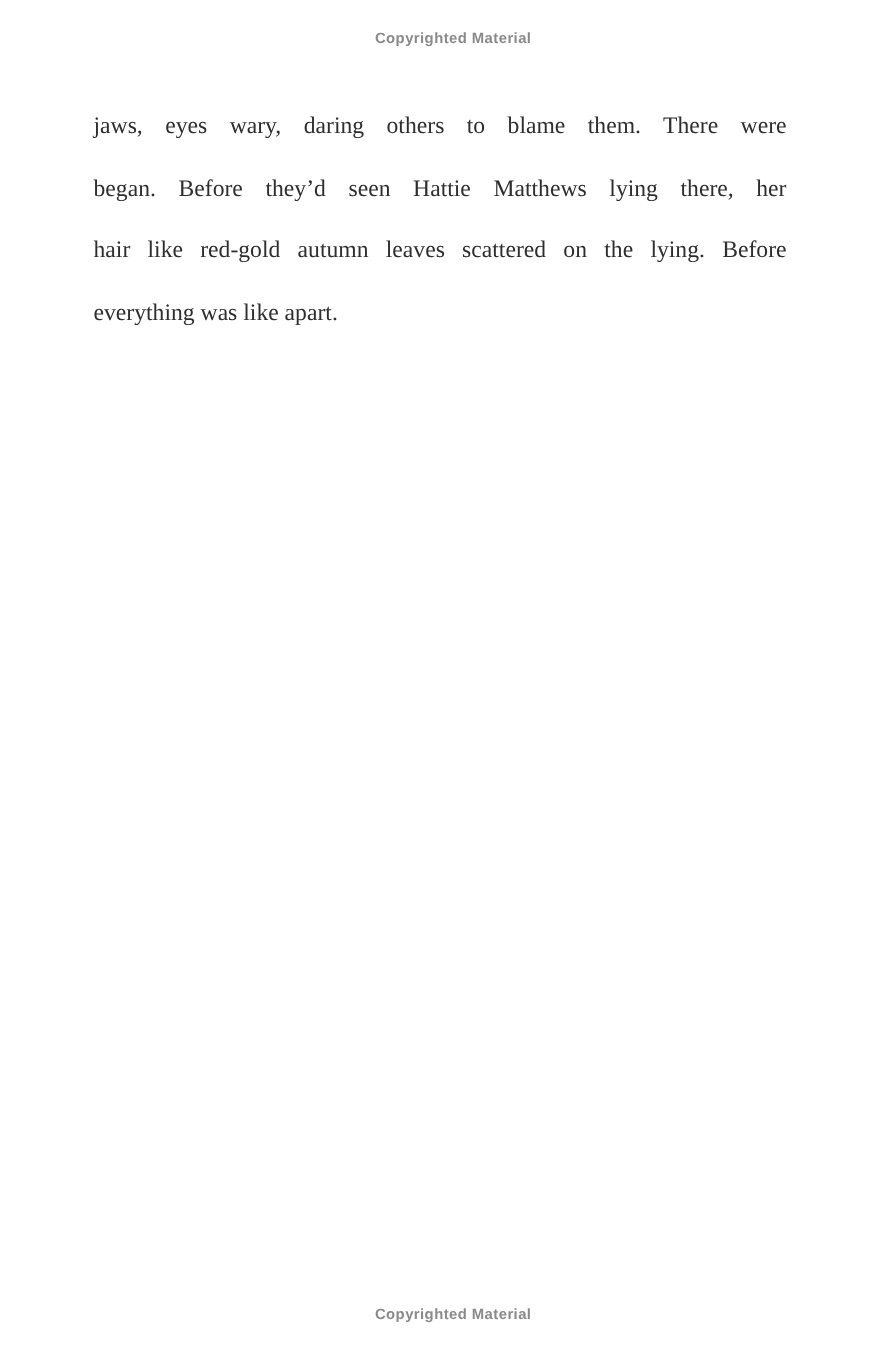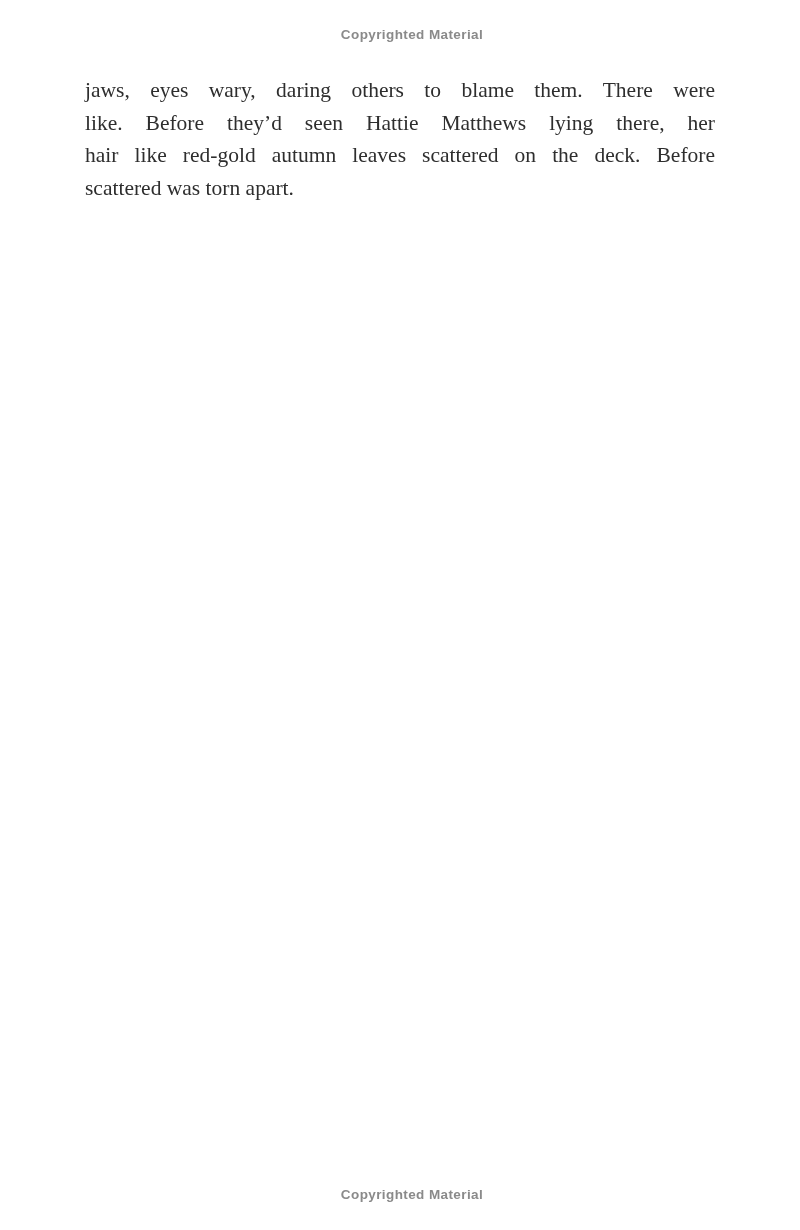--- a/index.html
+++ b/index.html
@@ -34,34 +34,35 @@
     width: 630px;
     font-family: "Liberation Serif", "DejaVu Serif", serif;
     font-size: 21.5px;
     line-height: 32.6px;
     color: var(--body-color, #2e2e2e);
   }
   .text-line {
     text-align: justify;
     text-align-last: justify;
     white-space: normal;
+    margin-top: 24px;
   }
   .text-line.last-line {
     text-align-last: left;
   }
 </style>
 </head>
 <body>
 
 <div class="page" style="--bg: #ffffff; --body-color: #2e2e2e; --notice-color: #8a8a8a;">
 
   <div class="notice top">Copyrighted Material</div>
 
   <div class="text-block">
     <div class="text-line">jaws, eyes wary, daring others to blame them. There were</div>
-    <div class="text-line">like. Before they’d seen Hattie Matthews lying there, her</div>
-    <div class="text-line">hair like red-gold autumn leaves scattered on the deck. Before</div>
-    <div class="text-line last-line">scattered was torn apart.</div>
+    <div class="text-line">began. Before they’d seen Hattie Matthews lying there, her</div>
+    <div class="text-line">hair like red-gold autumn leaves scattered on the lying. Before</div>
+    <div class="text-line last-line">everything was like apart.</div>
   </div>
 
   <div class="notice bottom">Copyrighted Material</div>
 
 </div>
 
 </body></html>

